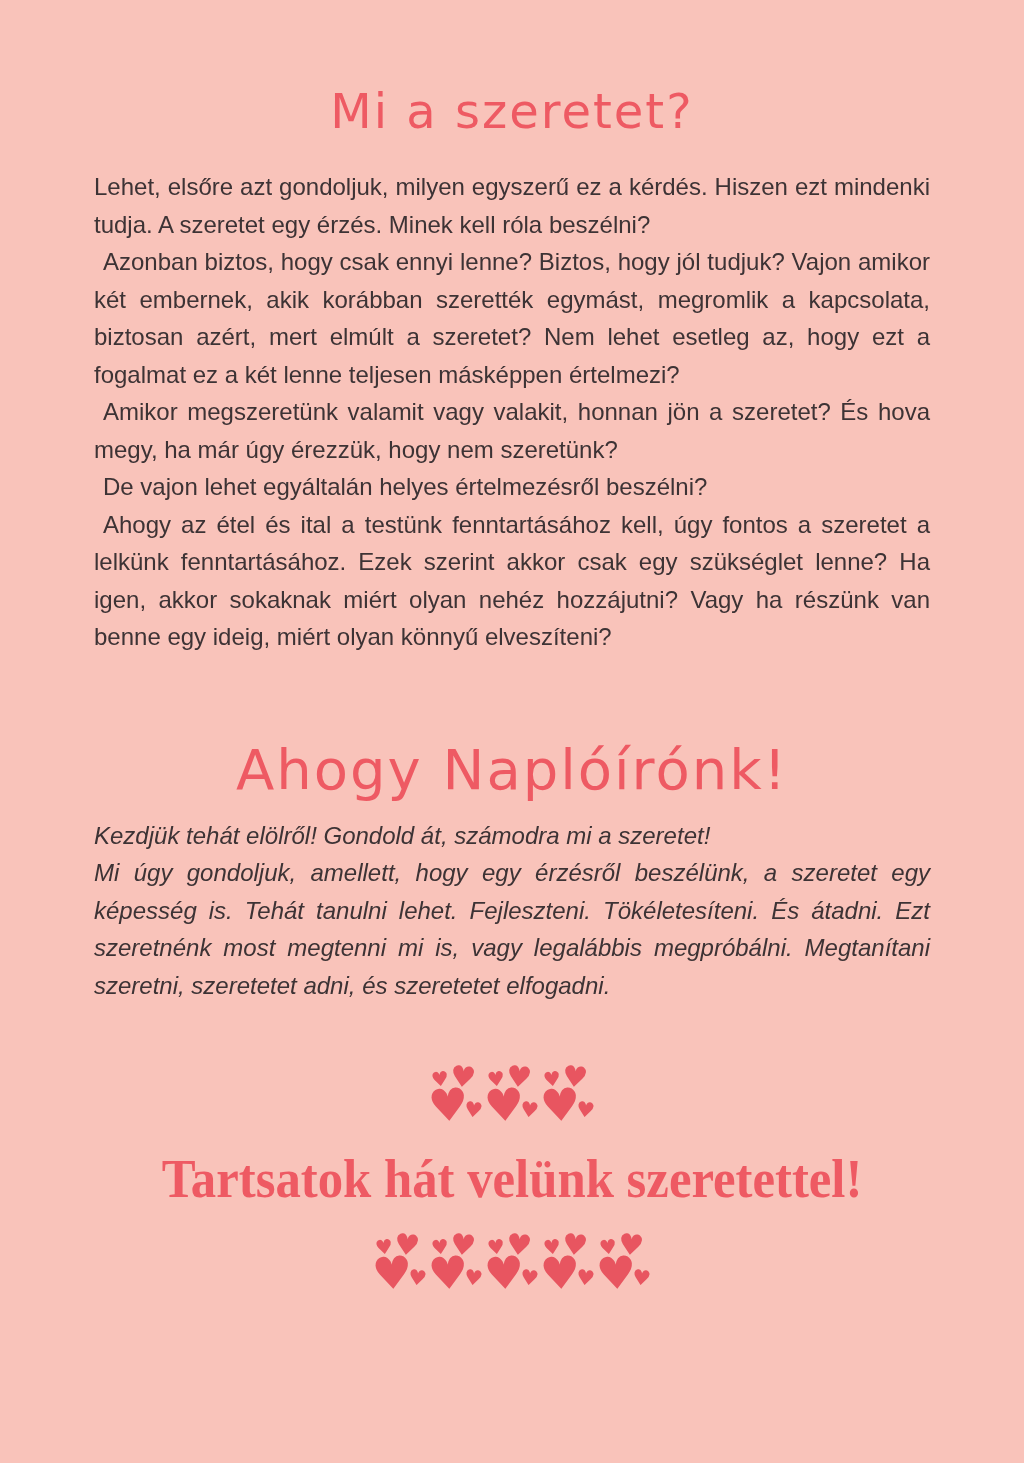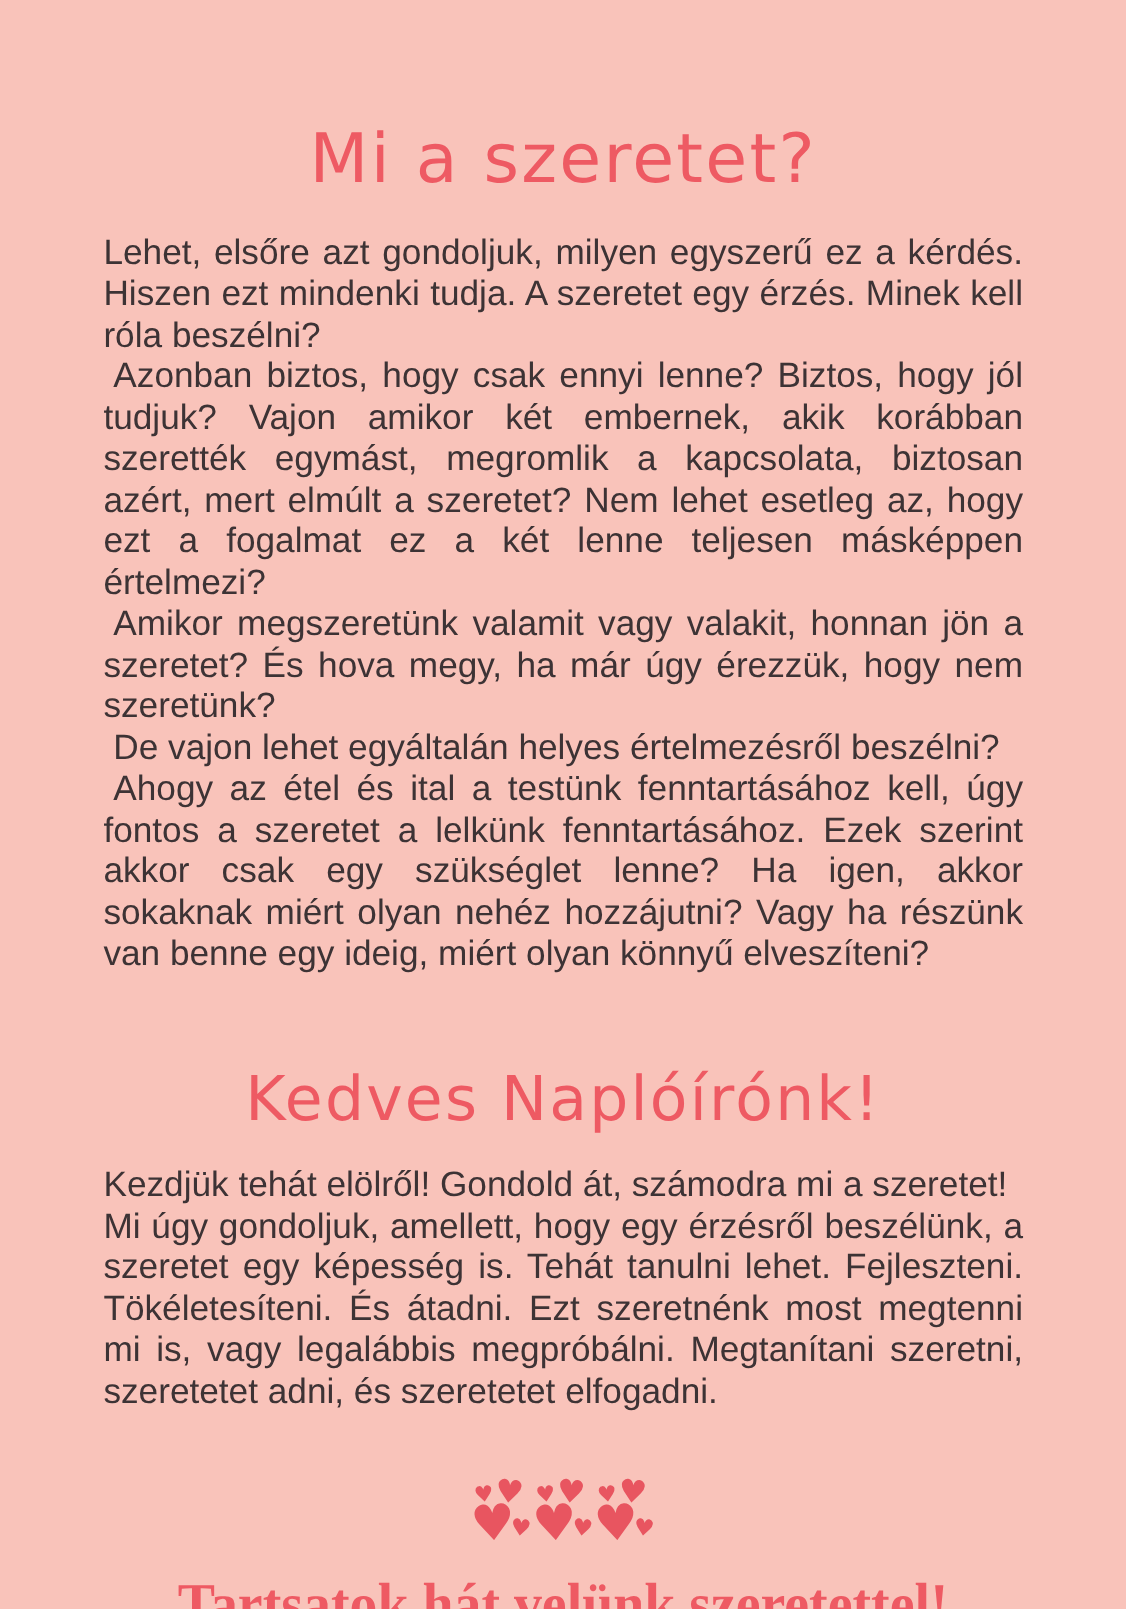--- a/index.html
+++ b/index.html
@@ -22,39 +22,39 @@
     overflow: hidden;
   }
   .script-heading {
     text-align: center;
     color: var(--accent);
     font-family: "DejaVu Sans", sans-serif;
     font-weight: 400;
     letter-spacing: 2px;
   }
   .h1a {
-    padding-top: 104px;
-    font-size: 62px;
+    padding-top: 80px;
+    font-size: 48px;
     line-height: 1.3;
   }
   .h2a {
     margin-top: 78px;
     font-size: 56px;
     line-height: 1.3;
   }
   .bodytext {
     width: 836px;
     margin: 0 auto;
     color: var(--ink);
-    font-size: 32px;
+    font-size: 24px;
     line-height: 37.5px;
     text-align: justify;
   }
   .section1 { margin-top: 26px; }
-  .section2 { margin-top: 22px; }
+  .section2 { margin-top: 10px; font-style: italic; }
   .bodytext p.ind { text-indent: 9px; }
   .hearts-row {
     text-align: center;
     line-height: 0;
   }
   .row1 { margin-top: 62px; }
   .row2 { margin-top: 24px; }
   .heart-cluster {
     position: relative;
     display: inline-block;
@@ -94,21 +94,21 @@
   <h1 class="script-heading h1a">Mi a szeretet?</h1>
 
   <div class="bodytext section1">
     <p>Lehet, elsőre azt gondoljuk, milyen egyszerű ez a kérdés. Hiszen ezt mindenki tudja. A szeretet egy érzés. Minek kell róla beszélni?</p>
     <p class="ind">Azonban biztos, hogy csak ennyi lenne? Biztos, hogy jól tudjuk? Vajon amikor két embernek, akik korábban szerették egymást, megromlik a kapcsolata, biztosan azért, mert elmúlt a szeretet? Nem lehet esetleg az, hogy ezt a fogalmat ez a két lenne teljesen másképpen értelmezi?</p>
     <p class="ind">Amikor megszeretünk valamit vagy valakit, honnan jön a szeretet? És hova megy, ha már úgy érezzük, hogy nem szeretünk?</p>
     <p class="ind">De vajon lehet egyáltalán helyes értelmezésről beszélni?</p>
     <p class="ind">Ahogy az étel és ital a testünk fenntartásához kell, úgy fontos a szeretet a lelkünk fenntartásához. Ezek szerint akkor csak egy szükséglet lenne? Ha igen, akkor sokaknak miért olyan nehéz hozzájutni? Vagy ha részünk van benne egy ideig, miért olyan könnyű elveszíteni?</p>
   </div>
 
-  <h2 class="script-heading h2a">Kedves Naplóírónk!</h2>
+  <h2 class="script-heading h2a">Ahogy Naplóírónk!</h2>
 
   <div class="bodytext section2">
     <p>Kezdjük tehát elölről! Gondold át, számodra mi a szeretet!</p>
     <p>Mi úgy gondoljuk, amellett, hogy egy érzésről beszélünk, a szeretet egy képesség is. Tehát tanulni lehet. Fejleszteni. Tökéletesíteni. És átadni. Ezt szeretnénk most megtenni mi is, vagy legalábbis megpróbálni. Megtanítani szeretni, szeretetet adni, és szeretetet elfogadni.</p>
   </div>
 
   <div class="hearts-row row1"><span class="heart-cluster"><span class="heart s1">♥</span><span class="heart m">♥</span><span class="heart l">♥</span><span class="heart s2">♥</span></span><span class="heart-cluster"><span class="heart s1">♥</span><span class="heart m">♥</span><span class="heart l">♥</span><span class="heart s2">♥</span></span><span class="heart-cluster"><span class="heart s1">♥</span><span class="heart m">♥</span><span class="heart l">♥</span><span class="heart s2">♥</span></span></div>
 
   <div class="closing">Tartsatok hát velünk szeretettel!</div>
 

